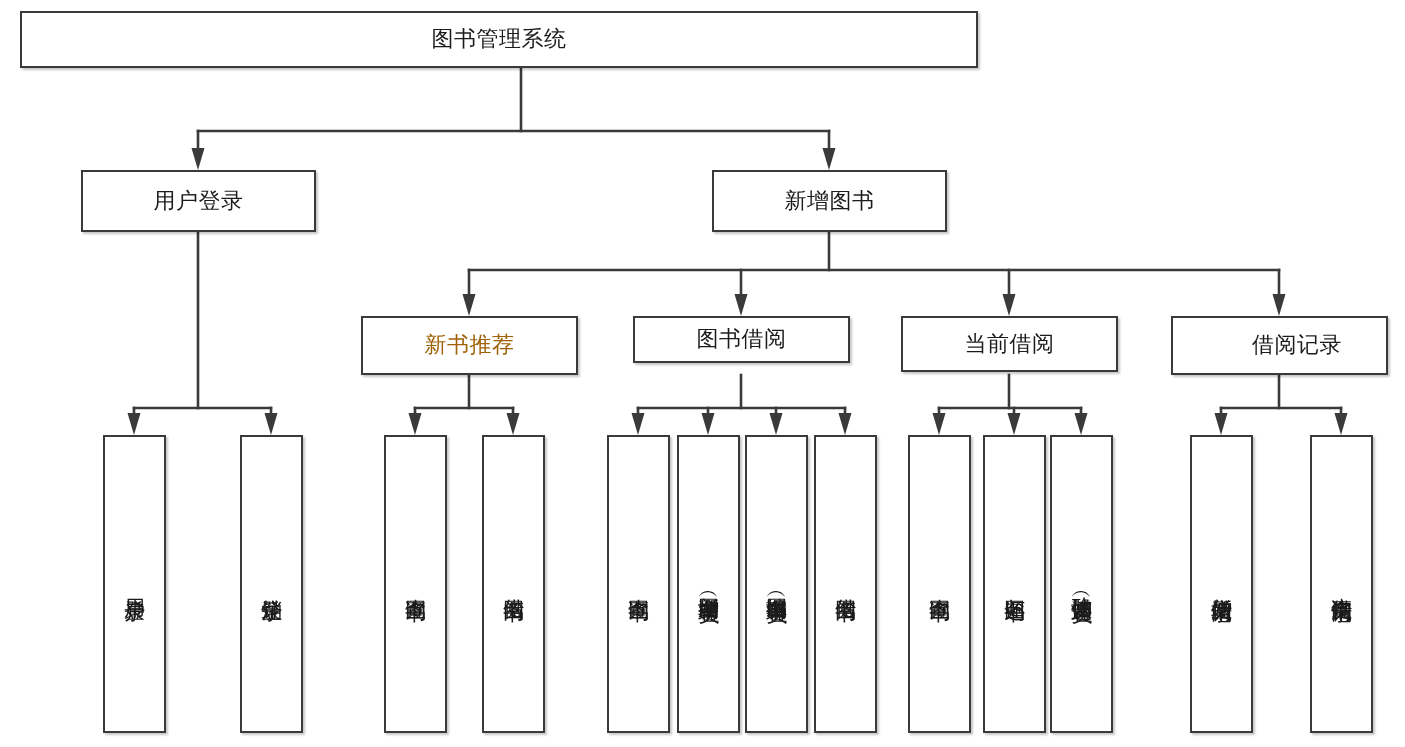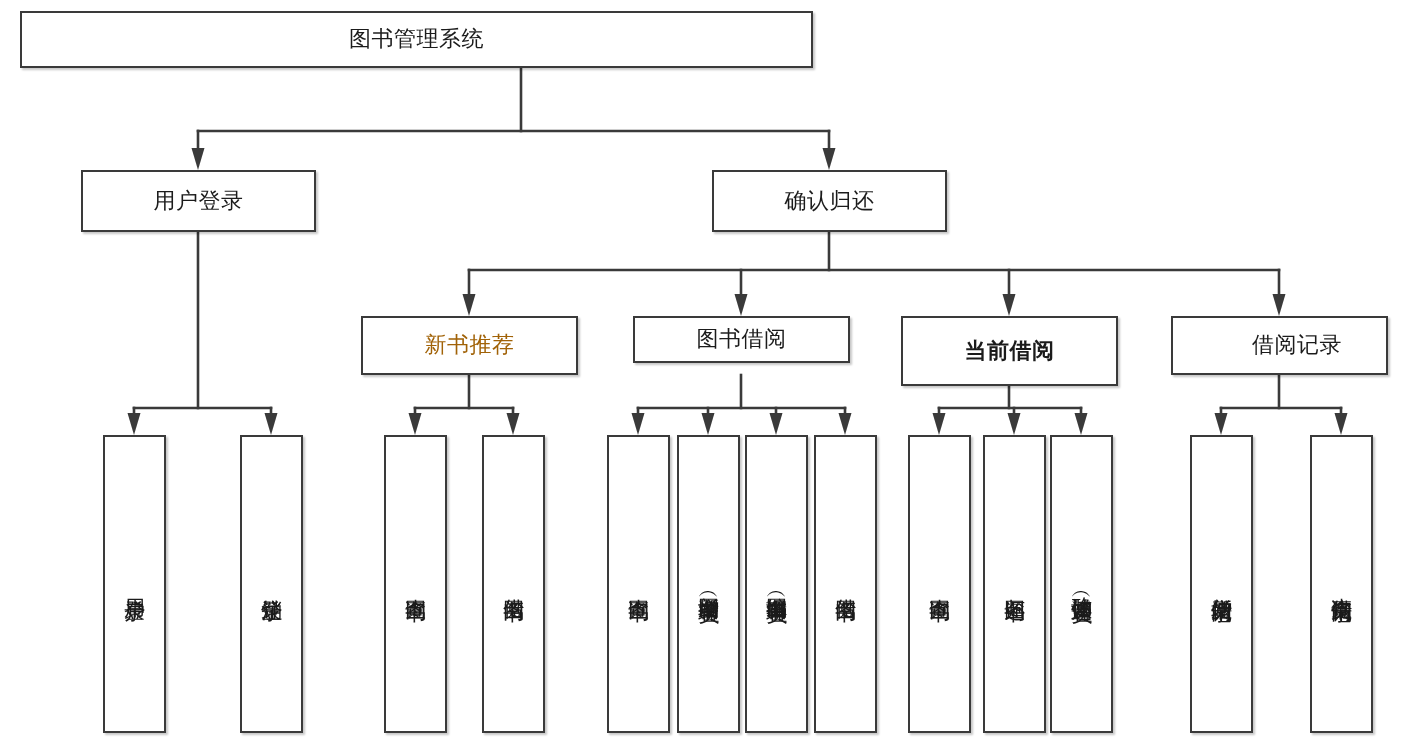--- a/index.html
+++ b/index.html
@@ -120,36 +120,36 @@
       <polygon points="1074.5,413 1087.5,413 1081,435" fill="#3a3a3a"></polygon>
       <line x1="1279" y1="375" x2="1279" y2="408" stroke="#3a3a3a" stroke-width="2.6" stroke-linecap="square"></line>
       <line x1="1221" y1="408" x2="1341" y2="408" stroke="#3a3a3a" stroke-width="2.6" stroke-linecap="square"></line>
       <line x1="1221" y1="408" x2="1221" y2="415" stroke="#3a3a3a" stroke-width="2.6" stroke-linecap="square"></line>
       <polygon points="1214.5,413 1227.5,413 1221,435" fill="#3a3a3a"></polygon>
       <line x1="1341" y1="408" x2="1341" y2="415" stroke="#3a3a3a" stroke-width="2.6" stroke-linecap="square"></line>
       <polygon points="1334.5,413 1347.5,413 1341,435" fill="#3a3a3a"></polygon>
     </svg>
 
   <div id="node-layer">
-      <div class="node horizontal" style="left: 20px; top: 11px; width: 793px; height: 57px; border-color: rgb(58, 58, 58); background: rgb(255, 255, 255);">
+      <div class="node horizontal" style="left: 20px; top: 11px; width: 958px; height: 57px; border-color: rgb(58, 58, 58); background: rgb(255, 255, 255);">
         <span class="node-label" style="color: rgb(27, 27, 27);">图书管理系统</span>
       </div>
       <div class="node horizontal" style="left: 81px; top: 170px; width: 235px; height: 62px; border-color: rgb(58, 58, 58); background: rgb(255, 255, 255);">
         <span class="node-label" style="color: rgb(27, 27, 27);">用户登录</span>
       </div>
       <div class="node horizontal" style="left: 712px; top: 170px; width: 235px; height: 62px; border-color: rgb(58, 58, 58); background: rgb(255, 255, 255);">
-        <span class="node-label" style="color: rgb(27, 27, 27);">确认归还</span>
+        <span class="node-label" style="color: rgb(27, 27, 27);">新增图书</span>
       </div>
       <div class="node horizontal" style="left: 361px; top: 316px; width: 217px; height: 59px; border-color: rgb(58, 58, 58); background: rgb(255, 255, 255);">
         <span class="node-label" style="color: #a16207;">新书推荐</span>
       </div>
       <div class="node horizontal" style="left: 633px; top: 316px; width: 217px; height: 47px; border-color: rgb(58, 58, 58); background: rgb(255, 255, 255);">
         <span class="node-label" style="color: rgb(27, 27, 27);">图书借阅</span>
       </div>
-      <div class="node horizontal" style="left: 901px; top: 316px; width: 217px; height: 70px; border-color: rgb(58, 58, 58); background: rgb(255, 255, 255); font-weight: bold;">
+      <div class="node horizontal" style="left: 901px; top: 316px; width: 217px; height: 56px; border-color: rgb(58, 58, 58); background: rgb(255, 255, 255);">
         <span class="node-label" style="color: rgb(27, 27, 27);">当前借阅</span>
       </div>
       <div class="node horizontal" style="left: 1171px; top: 316px; width: 217px; height: 59px; border-color: rgb(58, 58, 58); background: rgb(255, 255, 255); padding-left: 35px;">
         <span class="node-label" style="color: rgb(27, 27, 27);">借阅记录</span>
       </div>
       <div class="node vertical" style="left: 103px; top: 435px; width: 63px; height: 298px; border-color: rgb(58, 58, 58); background: rgb(255, 255, 255);">
         <span class="node-label" style="color: rgb(27, 27, 27);">用户登录</span>
       </div>
       <div class="node vertical" style="left: 240px; top: 435px; width: 63px; height: 298px; border-color: rgb(58, 58, 58); background: rgb(255, 255, 255);">
         <span class="node-label" style="color: rgb(27, 27, 27);">注销登录</span>

